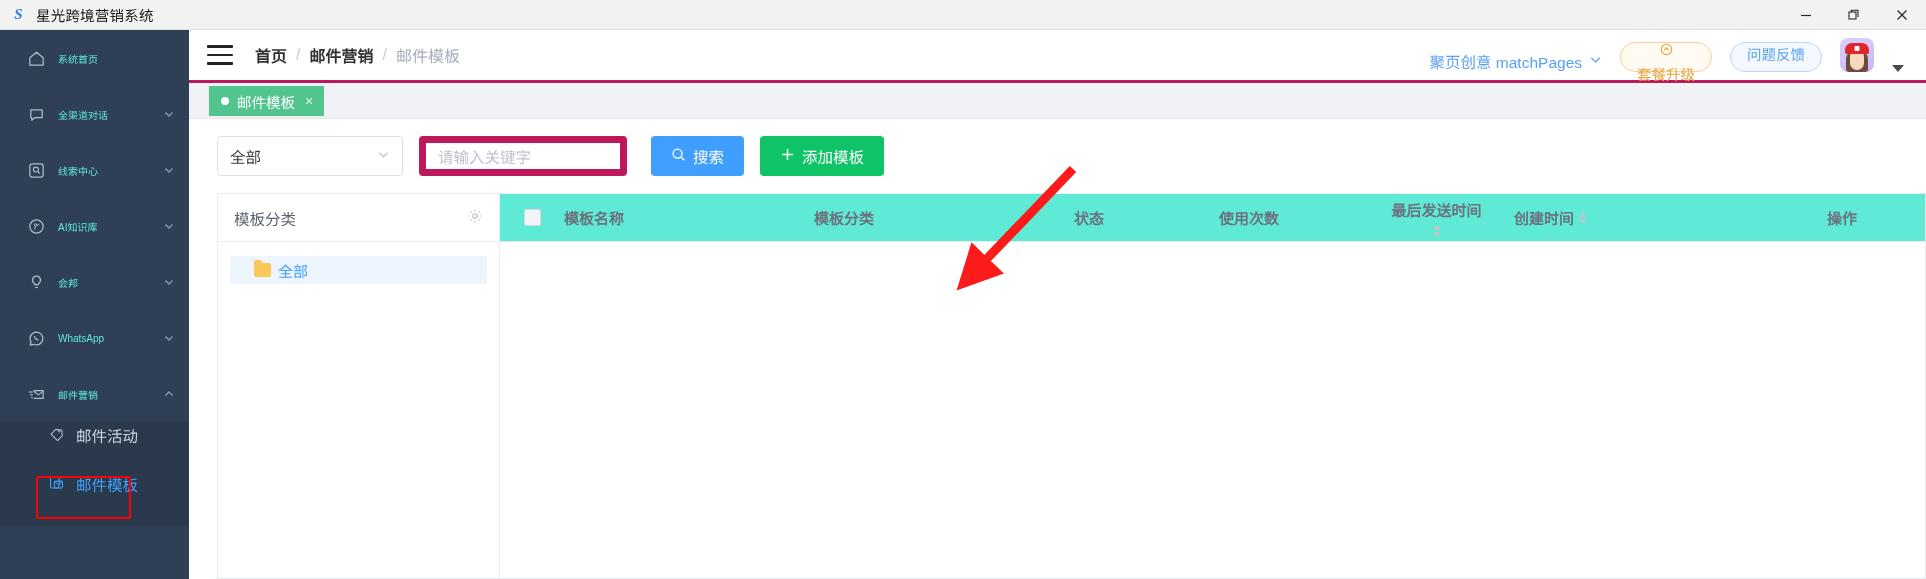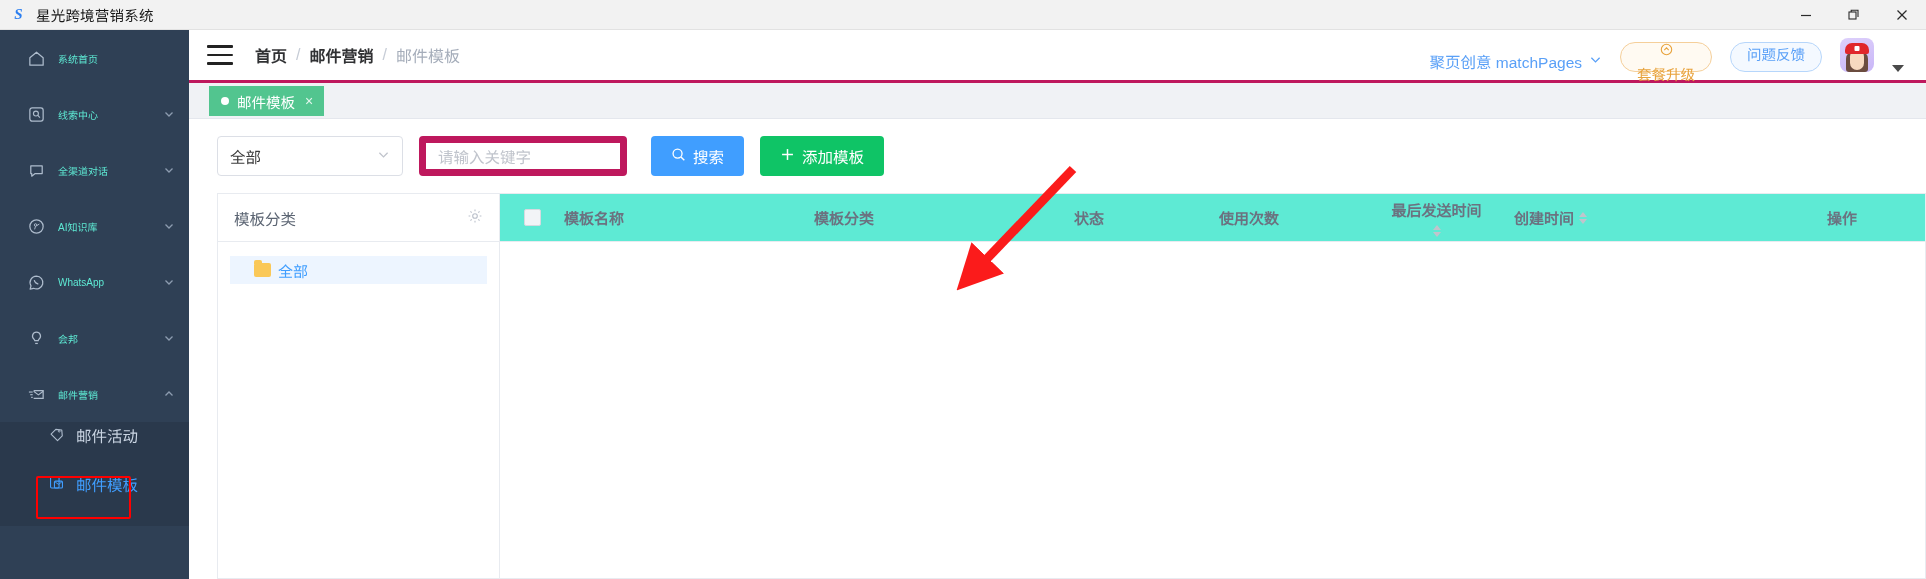--- a/index.html
+++ b/index.html
@@ -258,87 +258,87 @@
             <path d="M3 9.2 10 3.4l7 5.8V17H3z" fill="none" stroke="currentColor" stroke-width="1.3" stroke-linejoin="round"></path>
           </svg>
       </span>
       <span class="label">系统首页</span>
     </div>
 
 
     <div class="nav-item">
       <span class="ico">
         <svg width="19" height="19" viewBox="0 0 20 20">
+            <path d="M4 5.2h12v8H8.6L5 16v-2.8H4z" fill="none" stroke="currentColor" stroke-width="1.3" stroke-linejoin="round"></path>
+          </svg>
+      </span>
+      <span class="label">全渠道对话</span>
+      <span class="chev">
+        <svg width="12" height="12" viewBox="0 0 12 12">
+            <polyline points="2.5,4.5 6,8 9.5,4.5" fill="none" stroke="currentColor" stroke-width="1.3"></polyline>
+          </svg>
+      </span>
+    </div>
+
+    <div class="nav-item">
+      <span class="ico">
+        <svg width="19" height="19" viewBox="0 0 20 20">
             <rect x="3" y="3" width="14" height="14" rx="2.4" fill="none" stroke="currentColor" stroke-width="1.3"></rect>
             <circle cx="9.4" cy="9" r="2.6" fill="none" stroke="currentColor" stroke-width="1.2"></circle>
             <line x1="11.4" y1="11" x2="13.6" y2="13.2" stroke="currentColor" stroke-width="1.2"></line>
           </svg>
       </span>
       <span class="label">线索中心</span>
       <span class="chev">
         <svg width="12" height="12" viewBox="0 0 12 12">
             <polyline points="2.5,4.5 6,8 9.5,4.5" fill="none" stroke="currentColor" stroke-width="1.3"></polyline>
           </svg>
       </span>
     </div>
 
     <div class="nav-item">
       <span class="ico">
         <svg width="19" height="19" viewBox="0 0 20 20">
-            <path d="M4 5.2h12v8H8.6L5 16v-2.8H4z" fill="none" stroke="currentColor" stroke-width="1.3" stroke-linejoin="round"></path>
-          </svg>
-      </span>
-      <span class="label">全渠道对话</span>
-      <span class="chev">
-        <svg width="12" height="12" viewBox="0 0 12 12">
-            <polyline points="2.5,4.5 6,8 9.5,4.5" fill="none" stroke="currentColor" stroke-width="1.3"></polyline>
-          </svg>
-      </span>
-    </div>
-
-    <div class="nav-item">
-      <span class="ico">
-        <svg width="19" height="19" viewBox="0 0 20 20">
             <circle cx="10" cy="10" r="7" fill="none" stroke="currentColor" stroke-width="1.3"></circle>
             <circle cx="9" cy="8.4" r="1.3" fill="none" stroke="currentColor" stroke-width="1"></circle>
             <line x1="10.1" y1="9.2" x2="13" y2="7.4" stroke="currentColor" stroke-width="1"></line>
             <line x1="9" y1="9.8" x2="8" y2="13" stroke="currentColor" stroke-width="1"></line>
           </svg>
       </span>
       <span class="label">AI知识库</span>
       <span class="chev">
         <svg width="12" height="12" viewBox="0 0 12 12">
             <polyline points="2.5,4.5 6,8 9.5,4.5" fill="none" stroke="currentColor" stroke-width="1.3"></polyline>
           </svg>
       </span>
     </div>
 
     <div class="nav-item">
       <span class="ico">
         <svg width="19" height="19" viewBox="0 0 20 20">
-            <path d="M10 3.2a6.8 6.8 0 0 0-5.8 10.3L3.3 17l3.6-.9A6.8 6.8 0 1 0 10 3.2z" fill="none" stroke="currentColor" stroke-width="1.3" stroke-linejoin="round"></path>
-            <path d="M7.6 7.4c.5 2.2 2.1 3.7 4.3 4.3" fill="none" stroke="currentColor" stroke-width="1.2"></path>
-          </svg>
-      </span>
-      <span class="label">WhatsApp</span>
+            <path d="M10 3.2a4.2 4.2 0 0 1 2.6 7.5c-.5.4-.8 1-.8 1.6H8.2c0-.6-.3-1.2-.8-1.6A4.2 4.2 0 0 1 10 3.2z" fill="none" stroke="currentColor" stroke-width="1.3"></path>
+            <line x1="8.6" y1="15.2" x2="11.4" y2="15.2" stroke="currentColor" stroke-width="1.3"></line>
+          </svg>
+      </span>
+      <span class="label">会邦</span>
       <span class="chev">
         <svg width="12" height="12" viewBox="0 0 12 12">
             <polyline points="2.5,4.5 6,8 9.5,4.5" fill="none" stroke="currentColor" stroke-width="1.3"></polyline>
           </svg>
       </span>
     </div>
 
     <div class="nav-item">
       <span class="ico">
         <svg width="19" height="19" viewBox="0 0 20 20">
-            <path d="M10 3.2a4.2 4.2 0 0 1 2.6 7.5c-.5.4-.8 1-.8 1.6H8.2c0-.6-.3-1.2-.8-1.6A4.2 4.2 0 0 1 10 3.2z" fill="none" stroke="currentColor" stroke-width="1.3"></path>
-            <line x1="8.6" y1="15.2" x2="11.4" y2="15.2" stroke="currentColor" stroke-width="1.3"></line>
-          </svg>
-      </span>
-      <span class="label">会邦</span>
+            <path d="M10 3.2a6.8 6.8 0 0 0-5.8 10.3L3.3 17l3.6-.9A6.8 6.8 0 1 0 10 3.2z" fill="none" stroke="currentColor" stroke-width="1.3" stroke-linejoin="round"></path>
+            <path d="M7.6 7.4c.5 2.2 2.1 3.7 4.3 4.3" fill="none" stroke="currentColor" stroke-width="1.2"></path>
+          </svg>
+      </span>
+      <span class="label">WhatsApp</span>
       <span class="chev">
         <svg width="12" height="12" viewBox="0 0 12 12">
             <polyline points="2.5,4.5 6,8 9.5,4.5" fill="none" stroke="currentColor" stroke-width="1.3"></polyline>
           </svg>
       </span>
     </div>
 
     <div class="nav-item expanded">
       <span class="ico">
         <svg width="19" height="19" viewBox="0 0 20 20">

